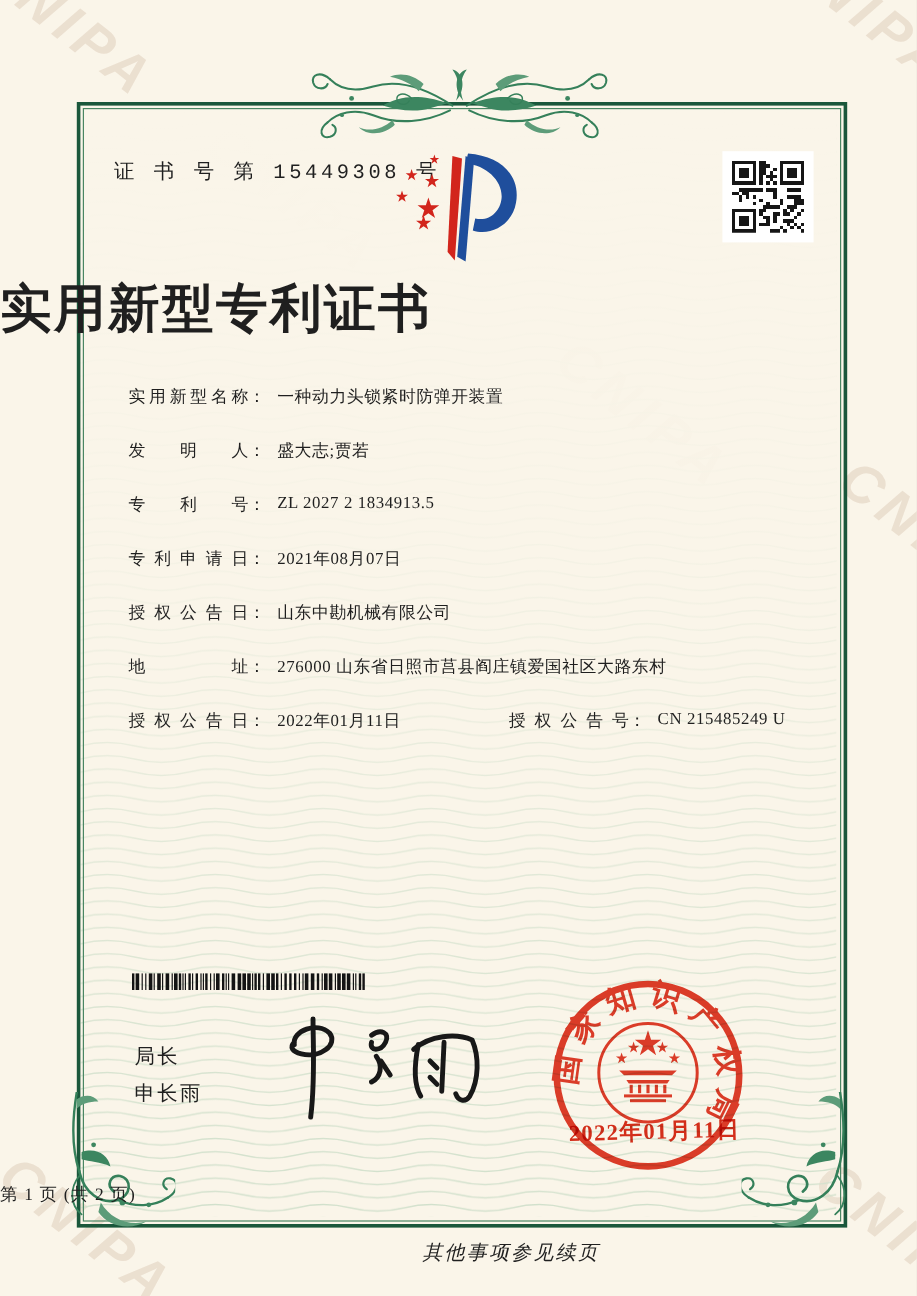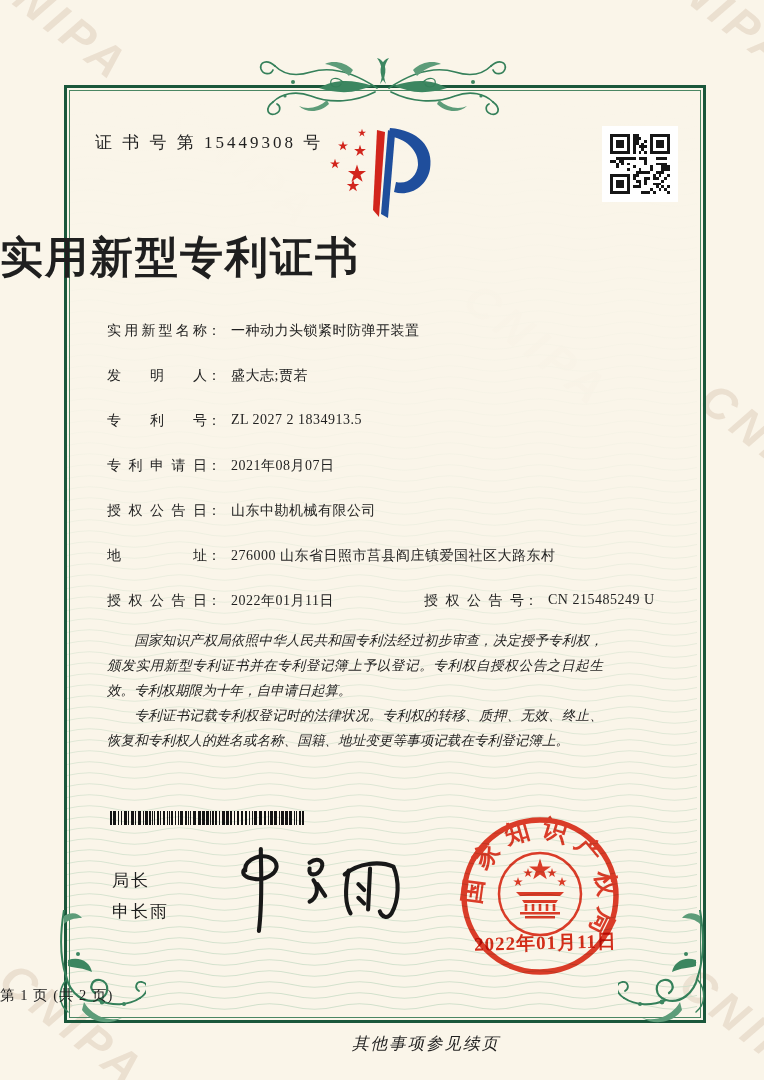--- a/index.html
+++ b/index.html
@@ -15,21 +15,21 @@
   
   #frame{left:64px;top:85px;width:636px;height:932px;border:3px solid #1a573b;z-index:3;}
   #frame-inner{position:absolute;left:2px;top:2px;right:2px;bottom:2px;border:1px solid #4a8663;}
   #waves{left:67px;top:88px;z-index:2;}
   #wave-fade{left:67px;top:88px;width:630px;height:926px;z-index:2;
      background:linear-gradient(180deg,rgba(250,245,233,1) 0%,rgba(250,245,233,0.9) 38%,
                 rgba(250,245,233,0.45) 66%,rgba(250,245,233,0.05) 100%);}
 
   .content{z-index:6;}
 
-  #serial{left:95px;top:131px;font-size:17px;letter-spacing:3px;}
+  #serial{left:95px;top:131px;font-size:17px;letter-spacing:3px;font-family:Liberation Mono, monospace;}
   #qr-box{left:602px;top:126px;width:76px;height:76px;background:#fff;display:flex;
           align-items:center;justify-content:center;}
   #logo{left:300px;top:124px;}
   #title{left:0;top:229px;width:764px;text-align:left;font-size:43px;font-weight:700;
          letter-spacing:2px;}
 
   #fields{left:107px;top:322px;width:556px;}
   .frow{position:absolute;left:0;height:24px;font-size:14px;white-space:nowrap;}
   .flabel{display:inline-block;width:100px;text-align:justify;text-align-last:justify;
           vertical-align:top;}
@@ -380,24 +380,20 @@
       <span class="flabel">地址</span><span class="fcolon">：</span><span class="fvalue">276000 山东省日照市莒县阎庄镇爱国社区大路东村</span>
     </div>
     <div class="frow" style="top:270px">
       <span class="flabel">授权公告日</span><span class="fcolon">：</span><span class="fvalue">2022年01月11日</span>
       <span class="g2">
         <span class="flabel">授权公告号</span><span class="fcolon">：</span><span class="fvalue">CN 215485249 U</span>
       </span>
     </div>
   </div>
 
-  <div id="body-text" class="abs content">
-    <p>国家知识产权局依照中华人民共和国专利法经过初步审查，决定授予专利权，颁发实用新型专利证书并在专利登记簿上予以登记。专利权自授权公告之日起生效。专利权期限为十年，自申请日起算。</p>
-    <p>专利证书记载专利权登记时的法律状况。专利权的转移、质押、无效、终止、恢复和专利权人的姓名或名称、国籍、地址变更等事项记载在专利登记簿上。</p>
-  </div>
 
   <svg id="barcode" class="abs content" width="196" height="14">
     <g id="barcode-bars">
         <rect x="0" y="0" width="2" height="14" fill="#141414"></rect>
         <rect x="3" y="0" width="3" height="14" fill="#141414"></rect>
         <rect x="8" y="0" width="1" height="14" fill="#141414"></rect>
         <rect x="11" y="0" width="1" height="14" fill="#141414"></rect>
         <rect x="14" y="0" width="3" height="14" fill="#141414"></rect>
         <rect x="18" y="0" width="1" height="14" fill="#141414"></rect>
         <rect x="21" y="0" width="3" height="14" fill="#141414"></rect>

